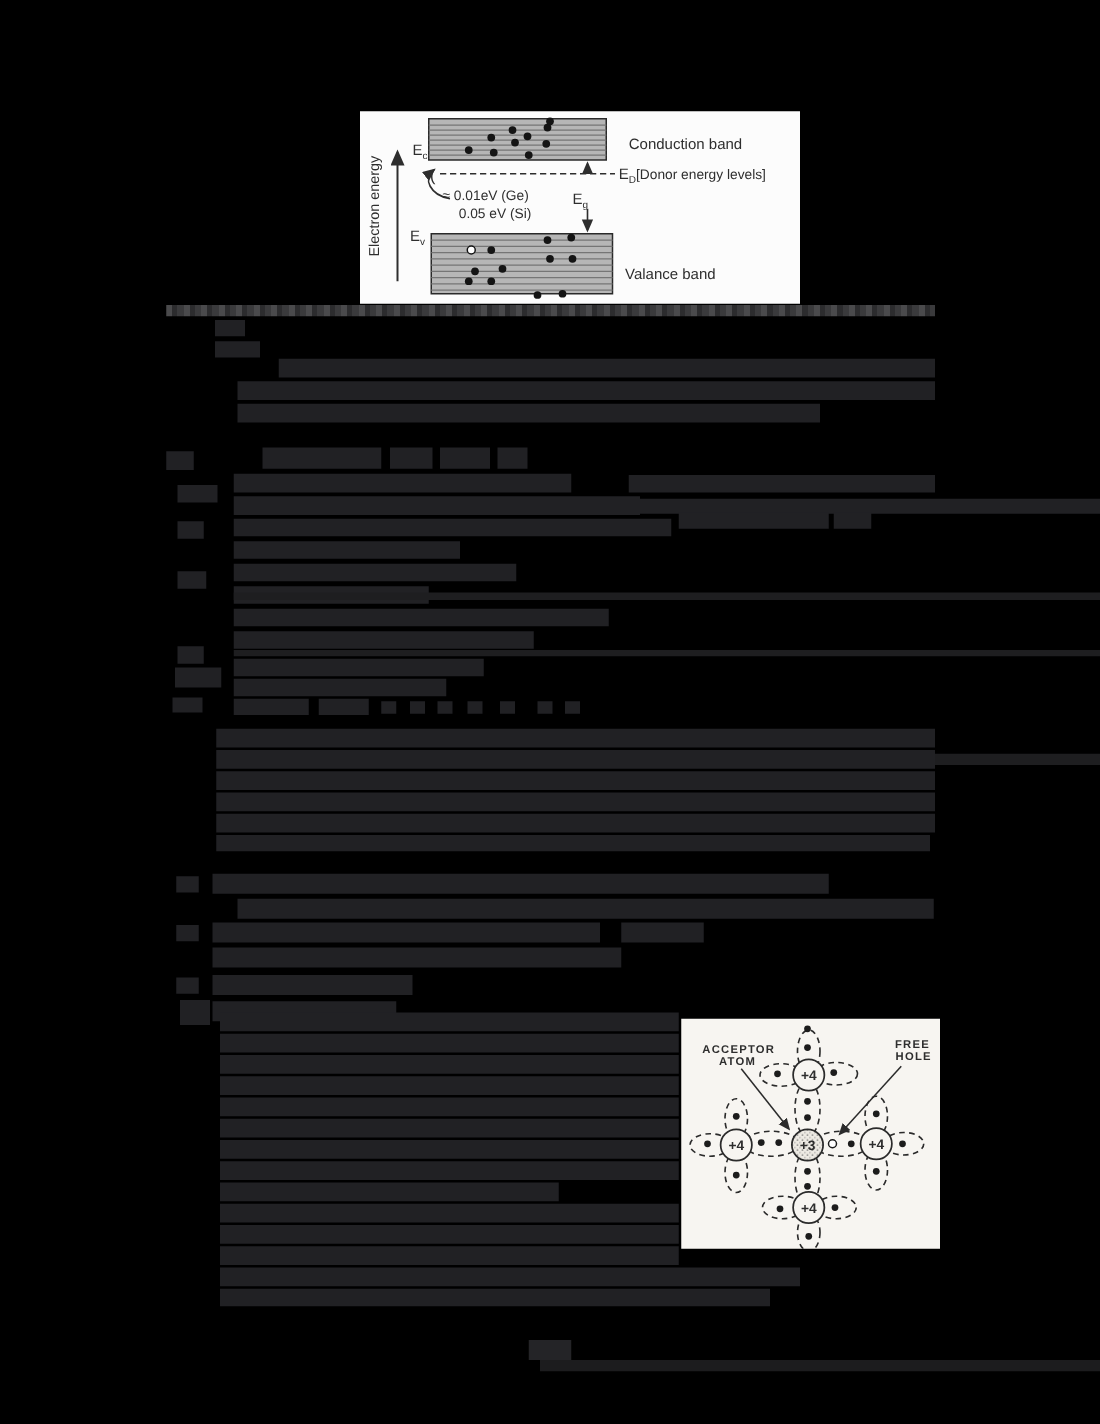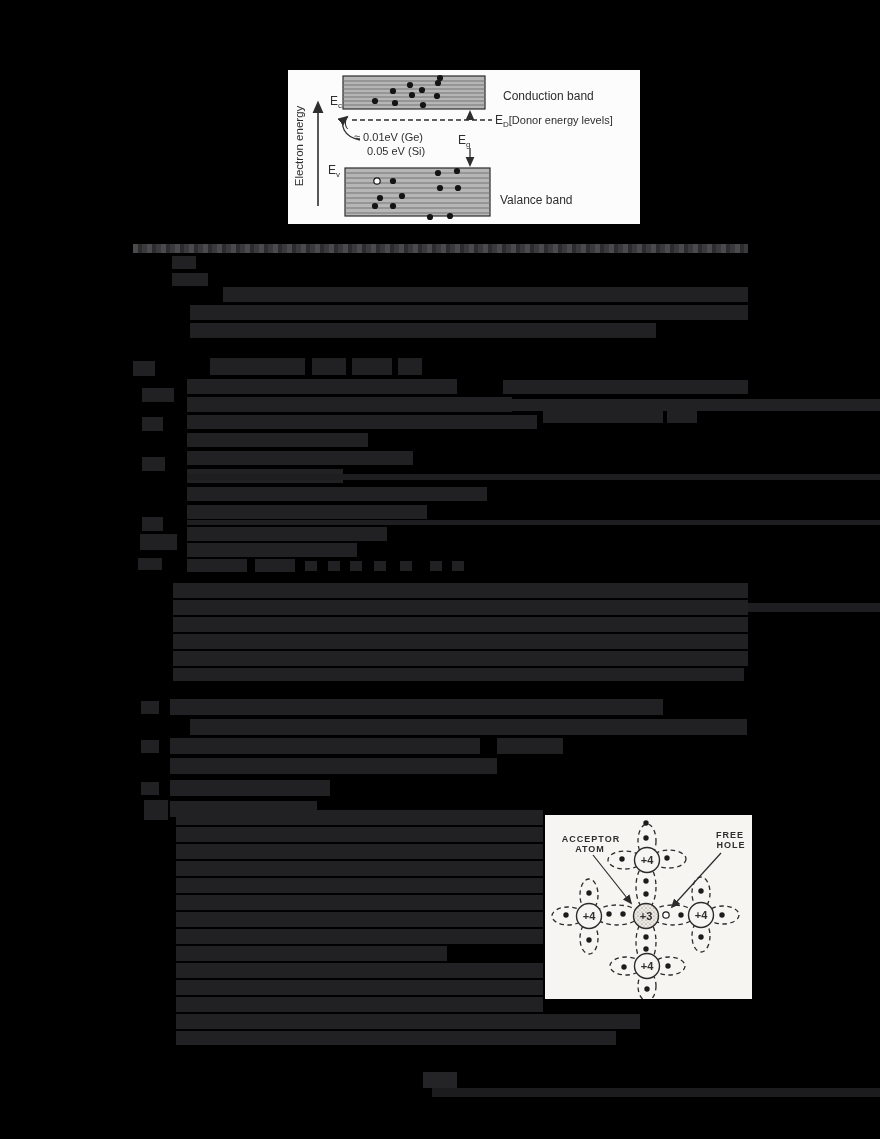--- a/index.html
+++ b/index.html
@@ -6,21 +6,21 @@
   .page{position:relative;width:880px;height:1139px;background:#000;overflow:hidden;
         font-family:"Liberation Sans",sans-serif;}
   
   .rb{position:absolute;background:#212124;}
   .rm{position:absolute;background:#212124;}
   .rule{position:absolute;background:#1e1e20;}
   .caption-tex{position:absolute;left:133px;top:244px;width:615px;height:9px;
     background:repeating-linear-gradient(90deg,#4a4a4c 0 5px,#2c2c2e 5px 9px,#3a3a3c 9px 14px);}
   .fig{position:absolute;}
   .fig svg{display:block;}
-  .fig1{left:288px;top:70px;width:352px;height:154px;background:#fcfcfc;}
+  .fig1{left:288px;top:89px;width:352px;height:154px;background:#fcfcfc;}
   .fig2{left:545px;top:815px;width:207px;height:184px;background:#f7f5f1;}
   .pagenum{position:absolute;left:423px;top:1072px;width:34px;height:16px;background:#242427;}
   .footbar{position:absolute;left:432px;top:1088px;width:448px;height:9px;background:#1c1c1e;}
   .bleed1{position:absolute;left:748px;top:603px;width:132px;height:9px;background:#1e1e20;}
   text{fill:#2e2e2e;}
   .f2t{letter-spacing:1px;fill:#2b2b2b;font-weight:bold;}
 </style>
 </head>
 <body>
 

